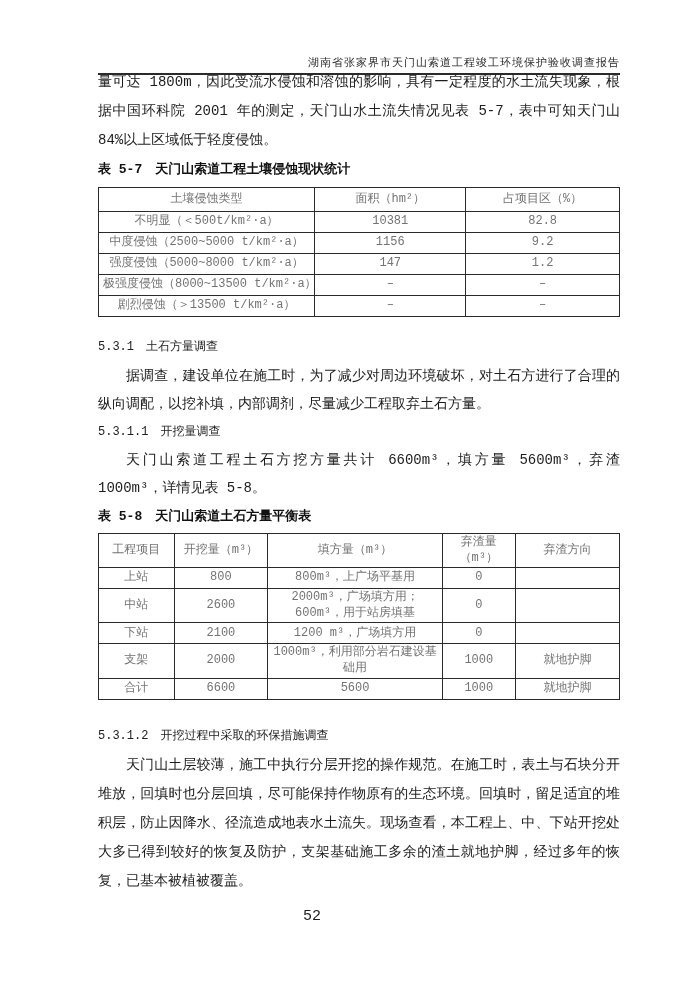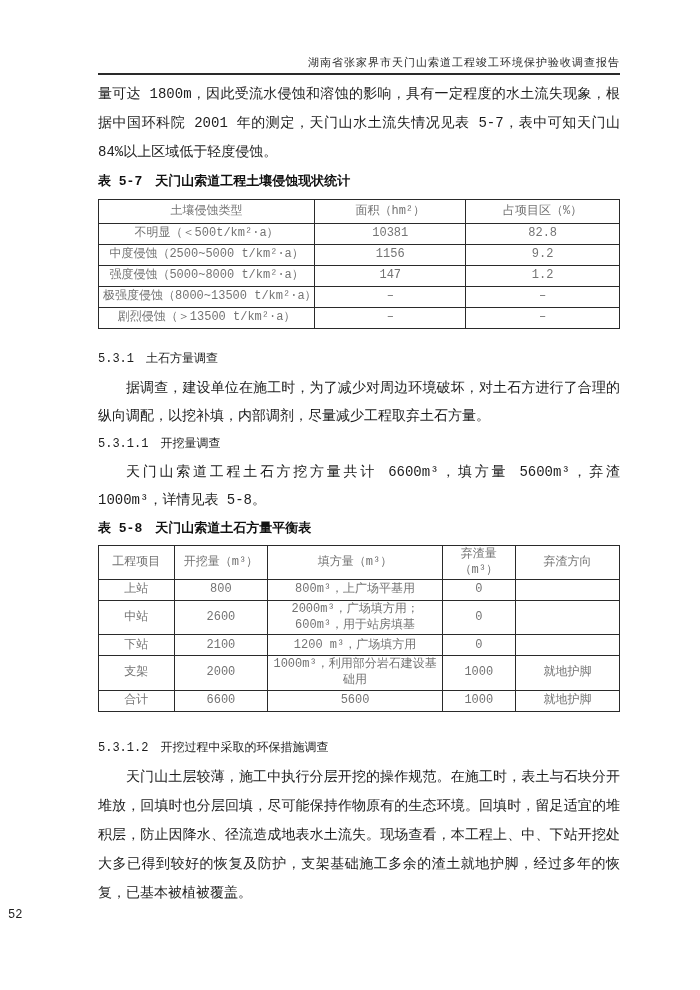--- a/index.html
+++ b/index.html
@@ -13,21 +13,21 @@
     margin-left:8px;
   }
   .header-bar {
     position:absolute; top:0; left:90px; width:522px; height:75px;
     display:flex; align-items:flex-end; justify-content:flex-end;
     border-bottom:2px solid #2a2a2a;
     box-sizing:border-box;
     padding-bottom:3px;
   }
   .header-text { font-size:11px; letter-spacing:1px; color:#2a2a2a; }
-  .content { position:absolute; top:80px; left:90px; width:522px; }
+  .content { position:absolute; top:68px; left:90px; width:522px; }
   p.body {
     margin:0; font-size:14px; line-height:29px;
     text-align:justify; color:#1c1c1c;
   }
   p.indent { text-indent:2em; }
   .tbl-caption {
     margin-top:2px; font-size:13px; font-weight:bold;
     text-align:left; line-height:26px; color:#111;
   }
   h3.sec {
@@ -48,21 +48,21 @@
     overflow:hidden;
   }
   table { border:1.5px solid #2a2a2a; }
   table.t1 th { height:21px; }
   table.t1 td { height:18px; white-space:nowrap; }
   table.t2 th { height:24px; }
   table.t2 tr.r1 td { height:18px; }
   table.t2 tr.r2 td { height:31px; }
   .pagenum {
     position:absolute; top:908px; left:0; width:608px;
-    text-align:left; font-size:12px; color:#1c1c1c;
+    text-align:center; font-size:15px; color:#1c1c1c;
   }
 </style>
 </head>
 <body>
 
 <div class="page">
 
   <div class="header-bar">
     <span class="header-text">湖南省张家界市天门山索道工程竣工环境保护验收调查报告</span>
   </div>

